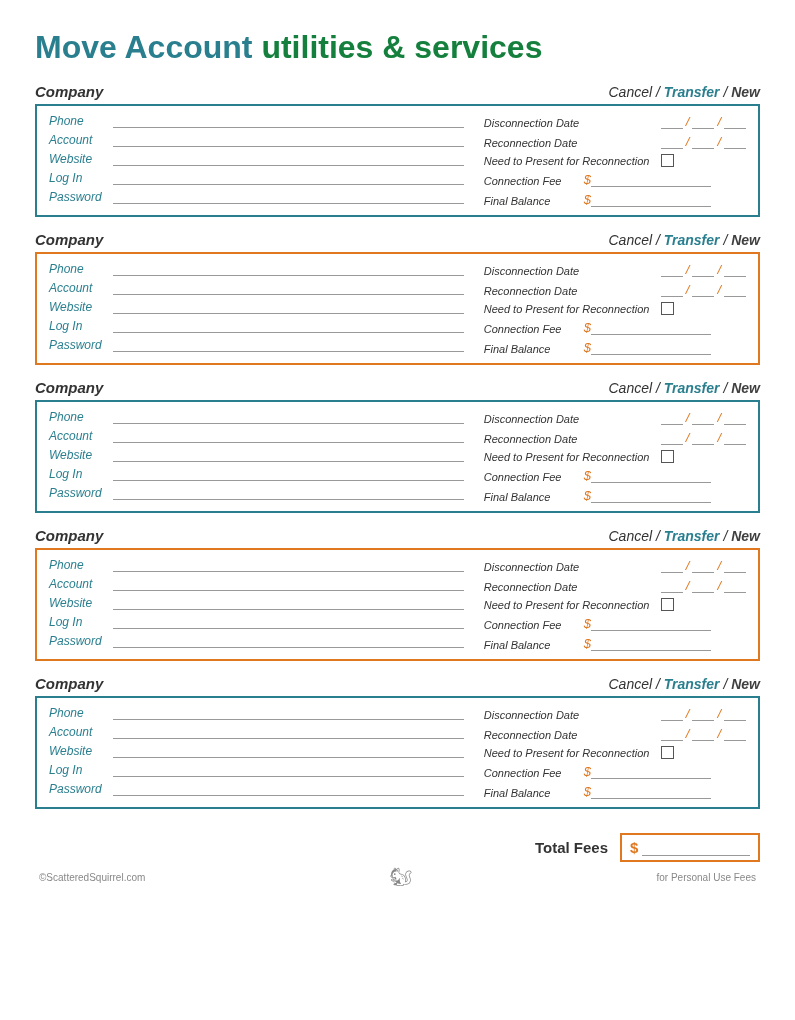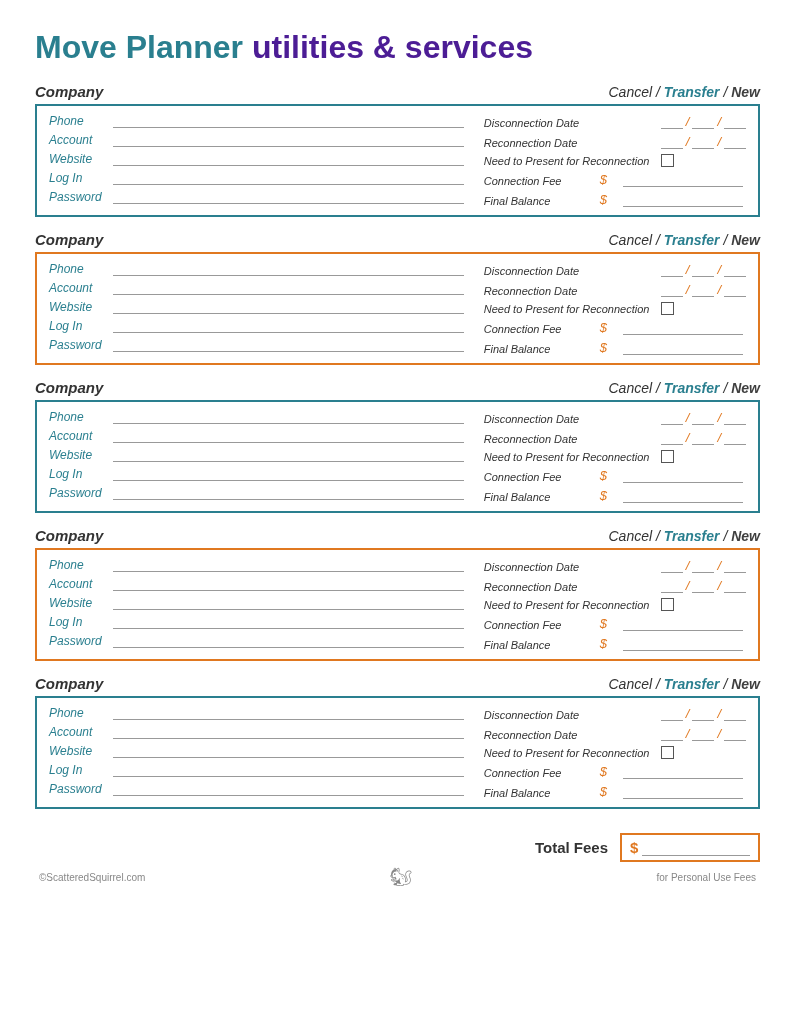--- a/index.html
+++ b/index.html
@@ -21,21 +21,21 @@
     .page-title {
       font-size: 32px;
       margin-bottom: 18px;
       line-height: 1.1;
     }
     .page-title .title-blue {
       color: #2a7f8f;
       font-weight: bold;
     }
     .page-title .title-orange {
-      color: #4c1d95;
+      color: #15803d;
       font-weight: bold;
     }
 
     .section {
       margin-bottom: 14px;
       font-style: italic;
     }
     .section-header {
       display: flex;
       justify-content: space-between;
@@ -126,21 +126,21 @@
     .checkbox-box {
       width: 13px;
       height: 13px;
       border: 1px solid #555;
       display: inline-block;
     }
 
     .fee-field-row {
       display: flex;
       align-items: flex-end;
-      gap: 16px;
+      gap: 0;
     }
     .fee-label {
       font-size: 11px;
       color: #333;
       white-space: nowrap;
       min-width: 100px;
     }
     .dollar-sign {
       font-size: 13px;
       color: #e07820;
@@ -200,21 +200,21 @@
     .footer-right {
       font-size: 10px;
       color: #888;
     }
   </style>
 </head>
 <body>
 
 <div class="page">
   <h1 class="page-title">
-    <span class="title-blue">Move Planner</span>
+    <span class="title-blue">Move Account</span>
     <span class="title-orange">utilities &amp; services</span>
   </h1>
 
   <div id="sections-container">
       <div class="section">
         <div class="section-header">
           <span class="section-company-label">Company</span>
           <span class="section-options"><span class="opt-cancel">Cancel</span><span class="opt-slash"> / </span><span class="opt-transfer">Transfer</span><span class="opt-slash"> / </span><span class="opt-new">New</span></span>
         </div>
         <div class="section-box ">

